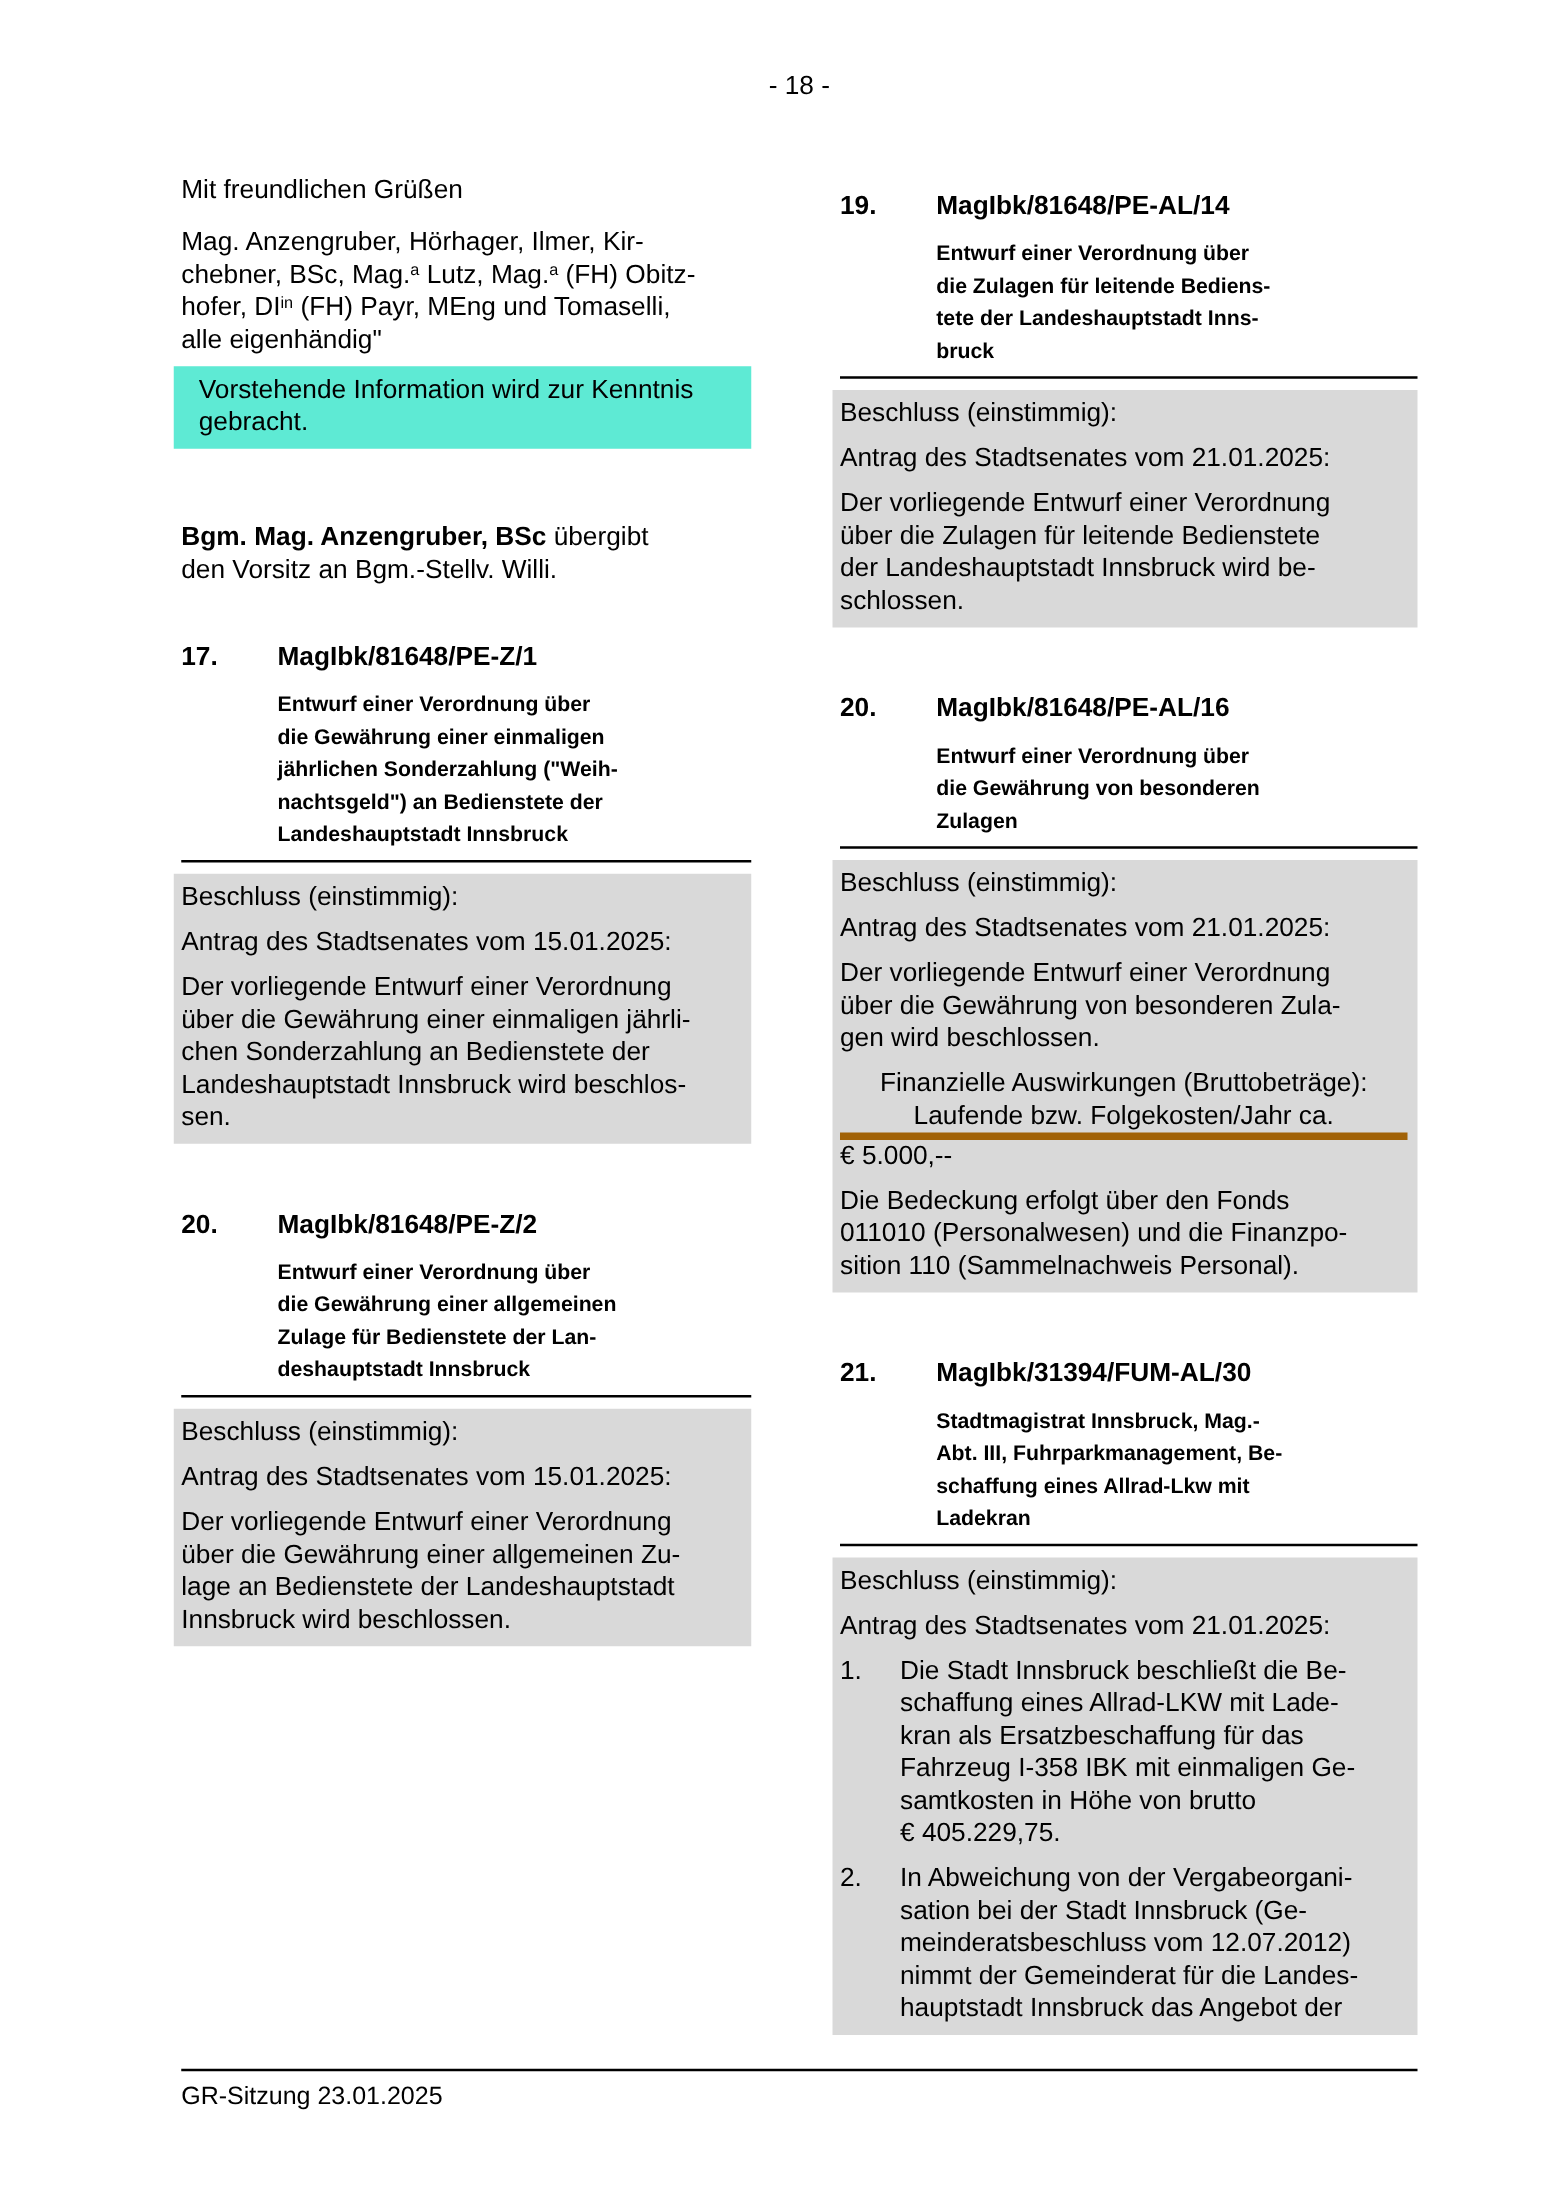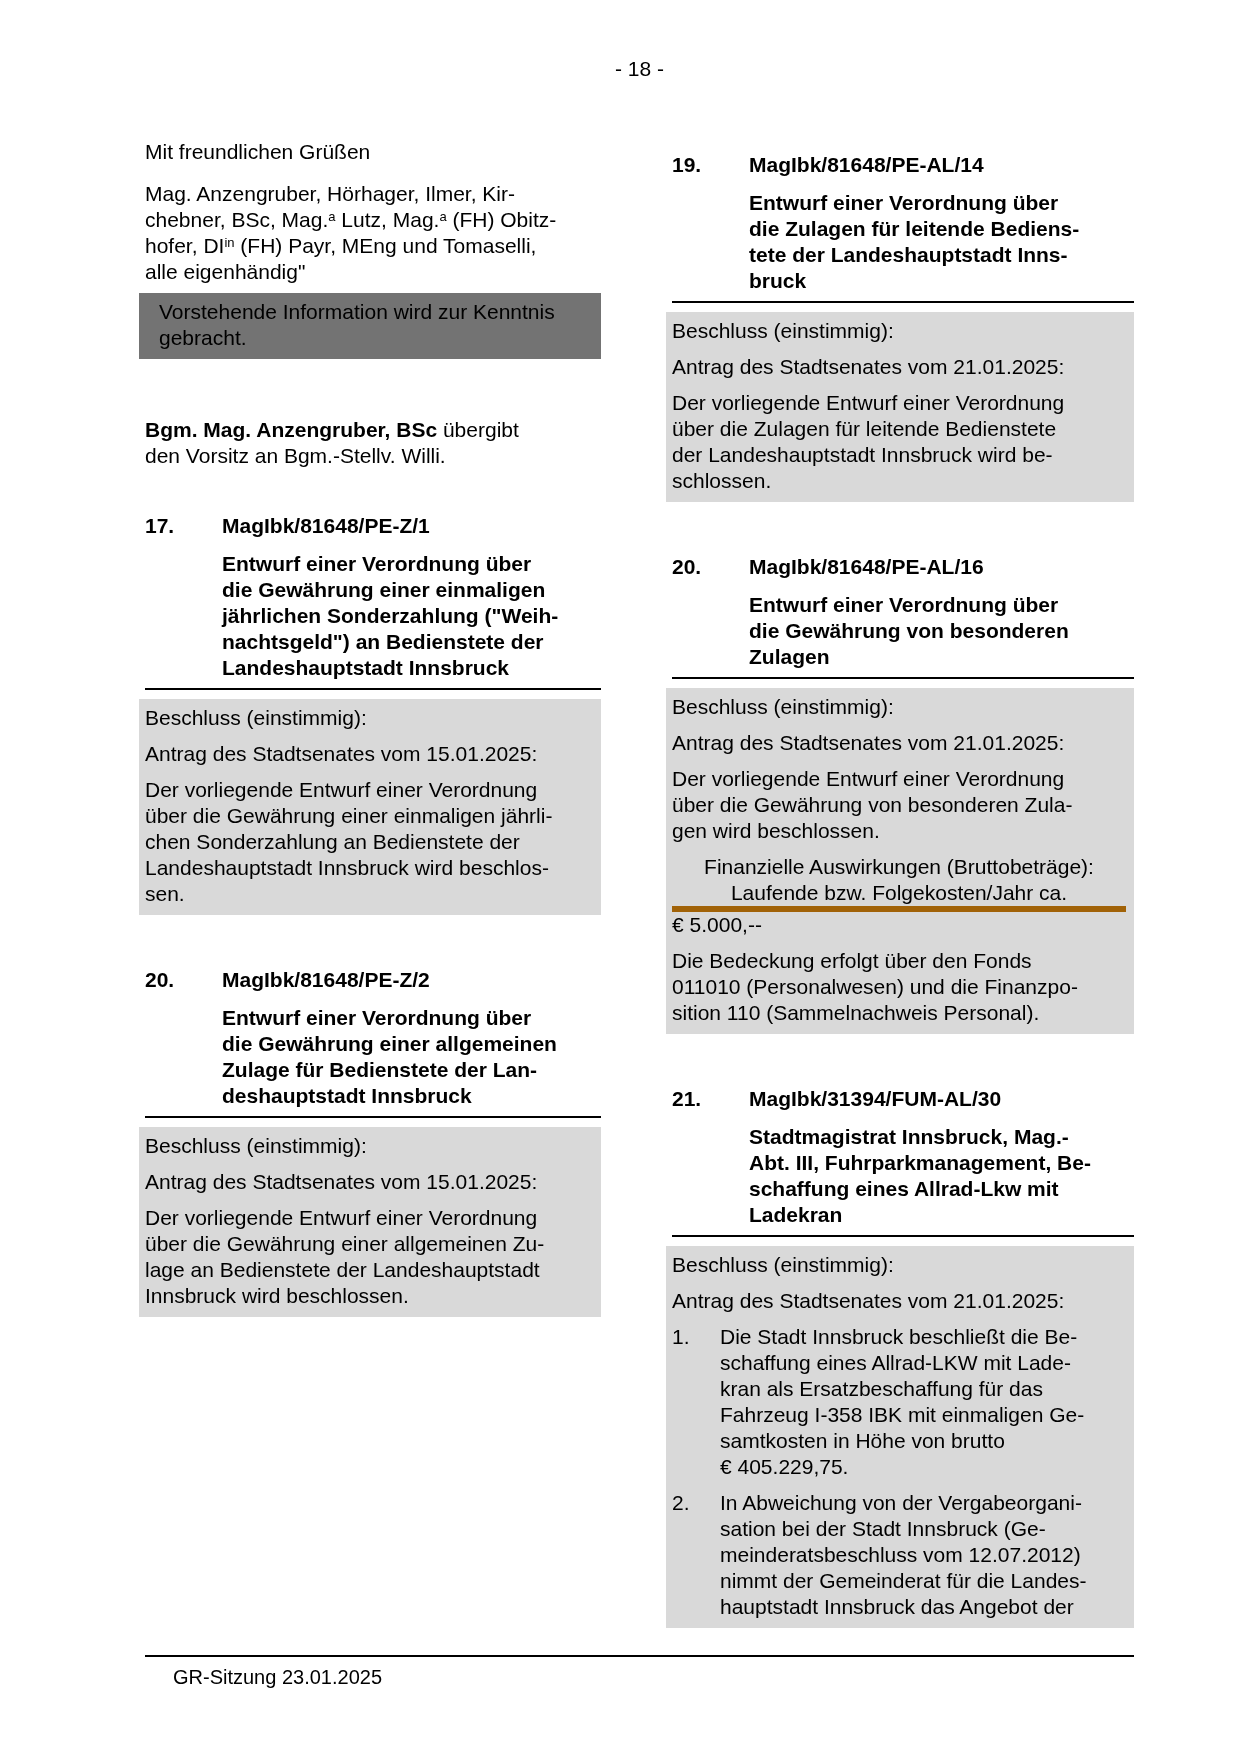--- a/index.html
+++ b/index.html
@@ -30,56 +30,56 @@
   .gray-box .para:last-child, .gray-box .list-row:last-child { margin-bottom: 0; }
 
   .agenda-item { margin-top: 52px; }
   .agenda-item.first-left  { margin-top: 44px; }
   .agenda-item.first-right { margin-top: 18px; }
 
   .item-head { position: relative; font-weight: bold; }
   .item-number { position: absolute; left: 0; }
   .item-ref { display: block; margin-left: 77px; }
   .item-title {
-    margin: 12px 0 0 77px; font-size: 21px; line-height: 26px;
+    margin: 12px 0 0 77px; font-size: 17px; line-height: 26px;
     font-weight: bold; white-space: pre-line;
   }
   .title-rule { border-top: 2px solid #000; margin-top: 7px; }
   .agenda-item .gray-box { margin-top: 9px; }
 
   .list-row { position: relative; margin: 0 0 10px; }
   .list-num { position: absolute; left: 0; }
   .list-text { margin: 0 0 0 48px; white-space: pre-line; }
 
   .no-gap { margin-bottom: 0; text-align: center; }
   .gap-above { border-top: 6px solid #a16207; }
 
   sup { font-size: 13px; line-height: 0; vertical-align: 6px; }
   b { font-weight: bold; }
 
   .footer-rule { position: absolute; left: 145px; top: 1655px; width: 989px; border-top: 2px solid #000; }
-  .footer-text { position: absolute; left: 145px; top: 1664px; font-size: 20px; line-height: 26px; margin-left: 28px; }
+  .footer-text { position: absolute; left: 145px; top: 1664px; font-size: 20px; line-height: 26px; }
 </style>
 </head>
 <body>
 
 <div class="page">
 
   <div class="page-number">- 18 -</div>
 
   <div class="col col-left">
 
     <p class="para greeting">Mit freundlichen Grüßen</p>
 
     <p class="para signature"><span>Mag. Anzengruber, Hörhager, Ilmer, Kir-
 chebner, BSc, Mag.</span><sup>a</sup><span> Lutz, Mag.</span><sup>a</sup><span> (FH) Obitz-
 hofer, DI</span><sup>in</sup><span> (FH) Payr, MEng und Tomaselli,
 alle eigenhändig"</span></p>
 
-    <div class="gray-box" style="background: #737373; padding-left: 20px;">
+    <div class="gray-box" style="background: #5eead4; padding-left: 20px;">
       <p class="para">Vorstehende Information wird zur Kenntnis
 gebracht.</p>
     </div>
 
     <p class="para handover"><b>Bgm. Mag. Anzengruber, BSc</b><span> übergibt
 den Vorsitz an Bgm.-Stellv. Willi.</span></p>
 
     <section class="agenda-item first-left">
       <div class="item-head">
         <span class="item-number">17.</span>

